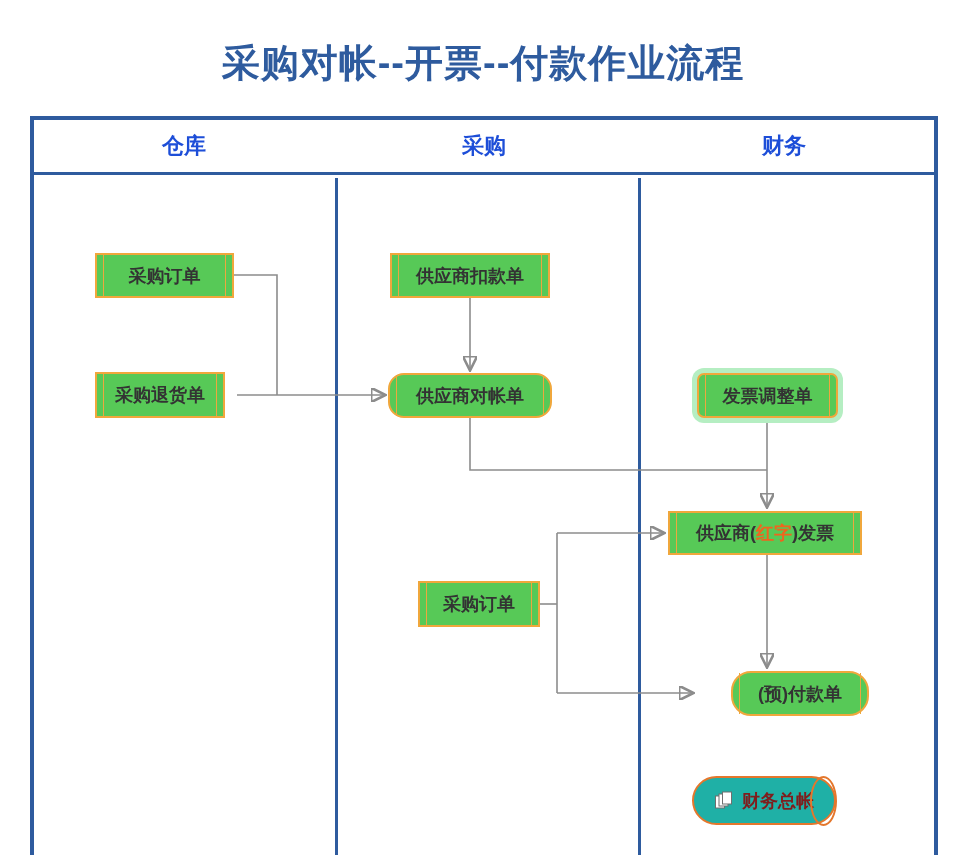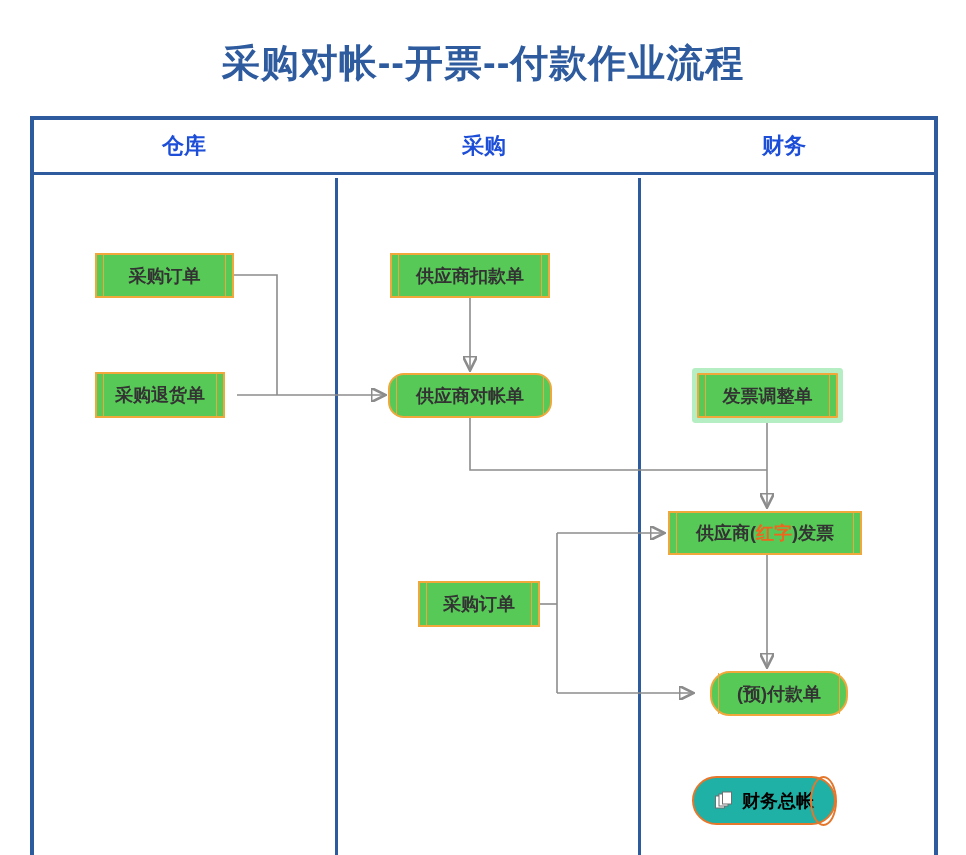--- a/index.html
+++ b/index.html
@@ -49,33 +49,33 @@
     cursor: pointer;
   }
   .node::before, .node::after {
     content: ""; position: absolute; top: 0; bottom: 0; width: 0;
     border-left: 1.5px solid #eda73e;
   }
   .node::before { left: 6px; }
   .node::after  { right: 6px; }
   .node.glow {
     box-shadow: 0 0 0 5px #b5eec2;
-    border-radius: 1px;
+    border-radius: 7px;
   }
   .node .hl { color: #f0641e; }
 
   
   .ledger {
     position: absolute;
     background: #1fb0a6;
     border: 2.5px solid #e4772c;
     border-radius: 26px;
     display: flex; align-items: center; justify-content: center;
     gap: 7px;
-    font-size: 18px; font-weight: bold; color: #000000;
+    font-size: 18px; font-weight: bold; color: #7f1d1d;
     cursor: pointer;
   }
   .ledger .cap {
     position: absolute; right: -2.5px; top: -2.5px; bottom: -2.5px; width: 27px;
     border: 2.5px solid #e4772c; border-radius: 50%;
   }
   .pages-icon { display: inline-flex; line-height: 0; }
 </style>
 </head>
 <body>
@@ -133,21 +133,21 @@
   </div>
 
   <div class="node glow" style="left:697px; top:345px; width:141px; height:45px;">
     <span>发票调整单</span>
   </div>
 
   <div class="node" style="left:668px; top:483px; width:194px; height:44px;">
     <span><span>供应商(</span><span class="hl">红字</span><span>)发票</span></span>
   </div>
 
-  <div class="node" style="left:710px; top:643px; width:138px; height:45px;border-radius:20px;">
+  <div class="node" style="left:731px; top:643px; width:138px; height:45px;border-radius:20px;">
     <span>(预)付款单</span>
   </div>
 
   <div class="ledger" style="left:692px; top:748px; width:144px; height:49px;">
     <span class="pages-icon">
       <svg width="21" height="19" viewBox="0 0 21 19">
         <rect x="1.5" y="5" width="9" height="12" fill="#ffffff" stroke="#6f6f6f" stroke-width="1"></rect>
         <rect x="5" y="3" width="9" height="12" fill="#ffffff" stroke="#6f6f6f" stroke-width="1"></rect>
         <rect x="8.5" y="1" width="9" height="12" fill="#ffffff" stroke="#6f6f6f" stroke-width="1"></rect>
       </svg>

